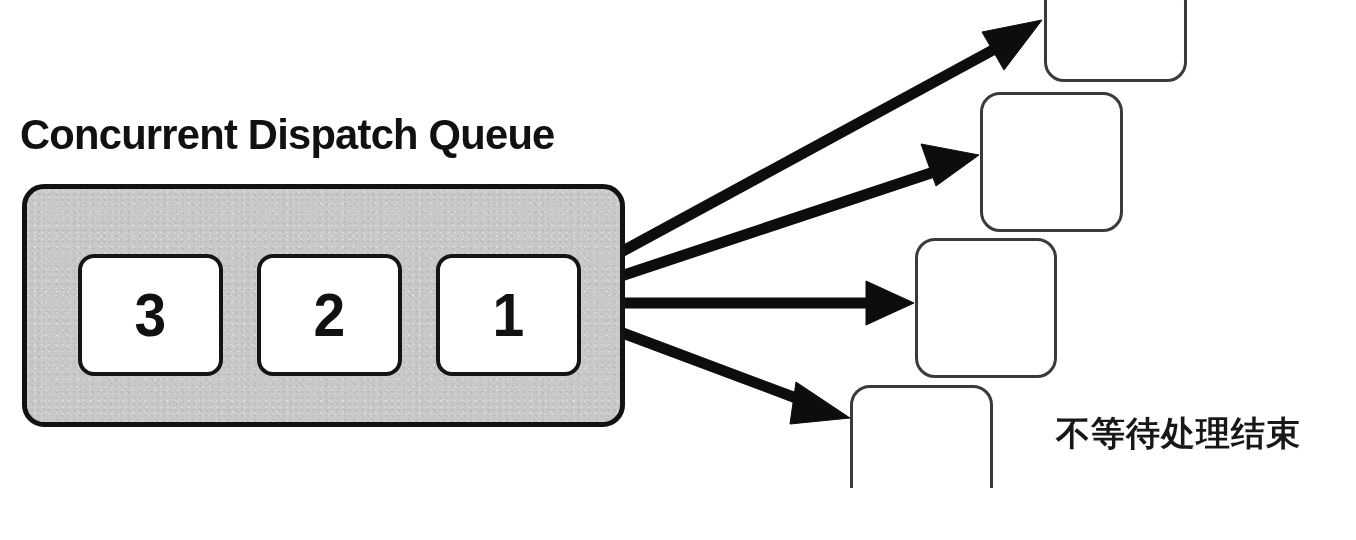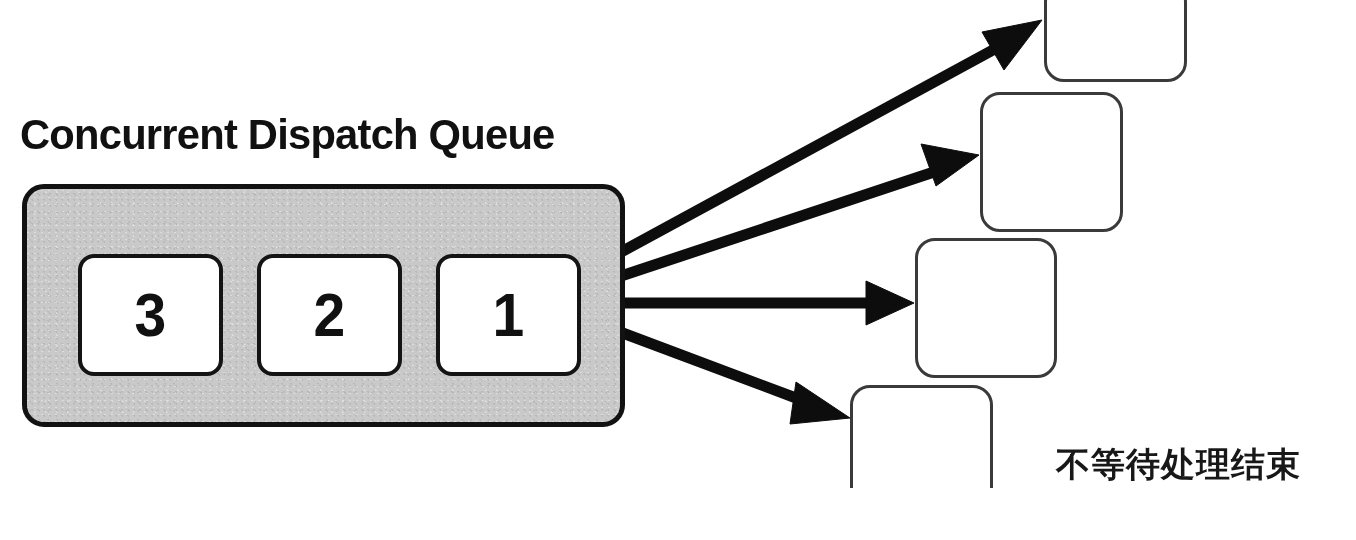--- a/index.html
+++ b/index.html
@@ -94,21 +94,20 @@
   .cjk-note {
     position: absolute;
     left: 1056px;
     top: 411px;
     font-family: "DejaVu Sans", sans-serif;
     font-weight: bold;
     font-size: 34px;
     letter-spacing: 1px;
     color: #181818;
     white-space: nowrap;
-    margin-top: 31px;
   }
   .watermark {
     position: absolute;
     left: 1034px;
     top: 506px;
     font-family: "Liberation Serif", serif;
     font-size: 21px;
     letter-spacing: 1.4px;
     color: #dcdcd8;
     white-space: nowrap;

